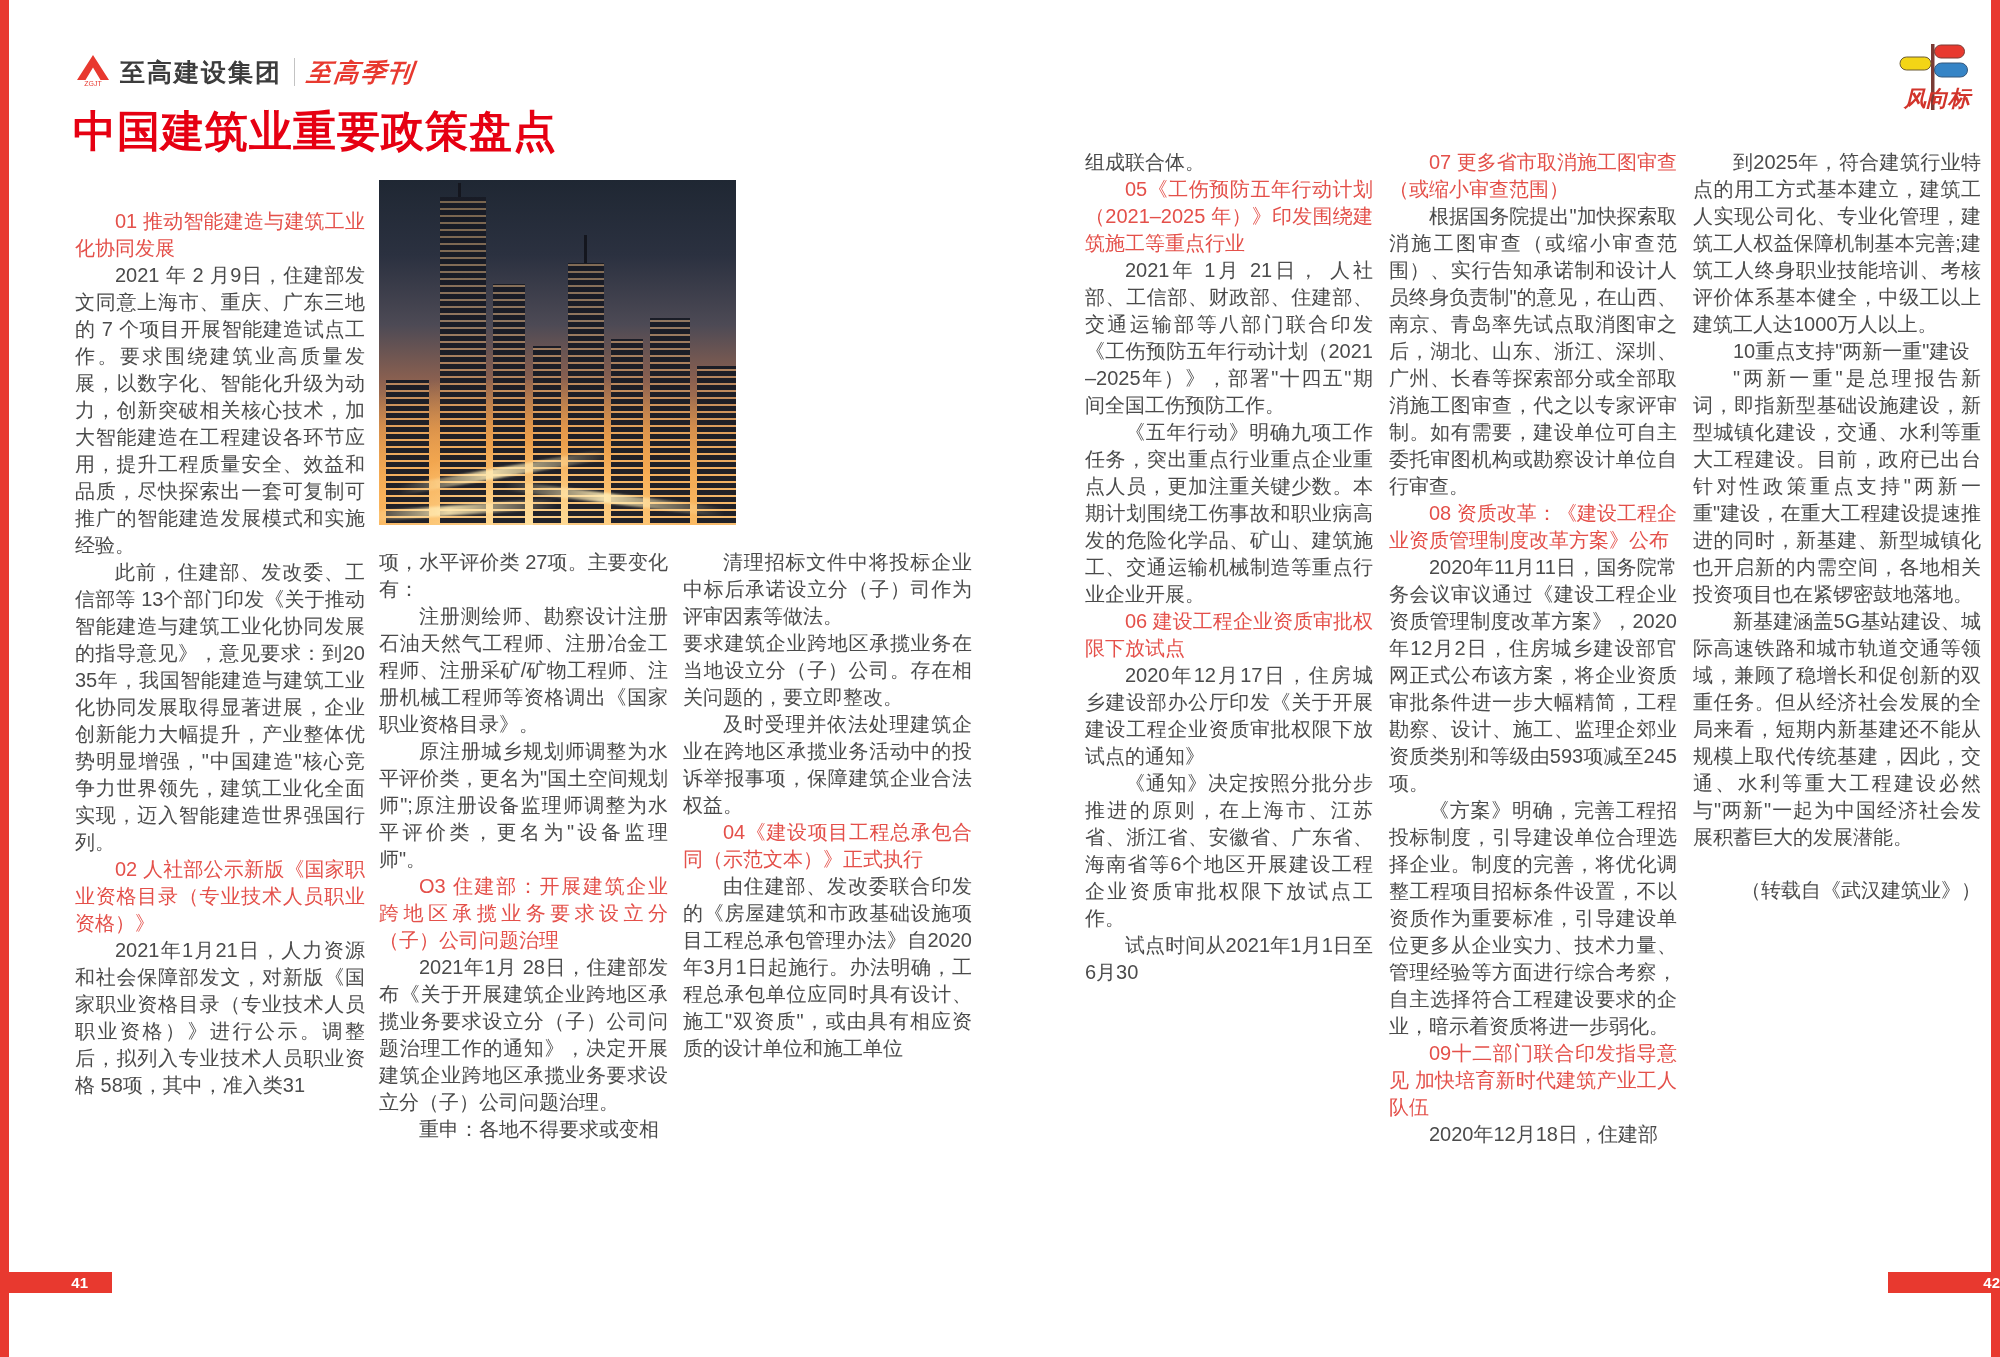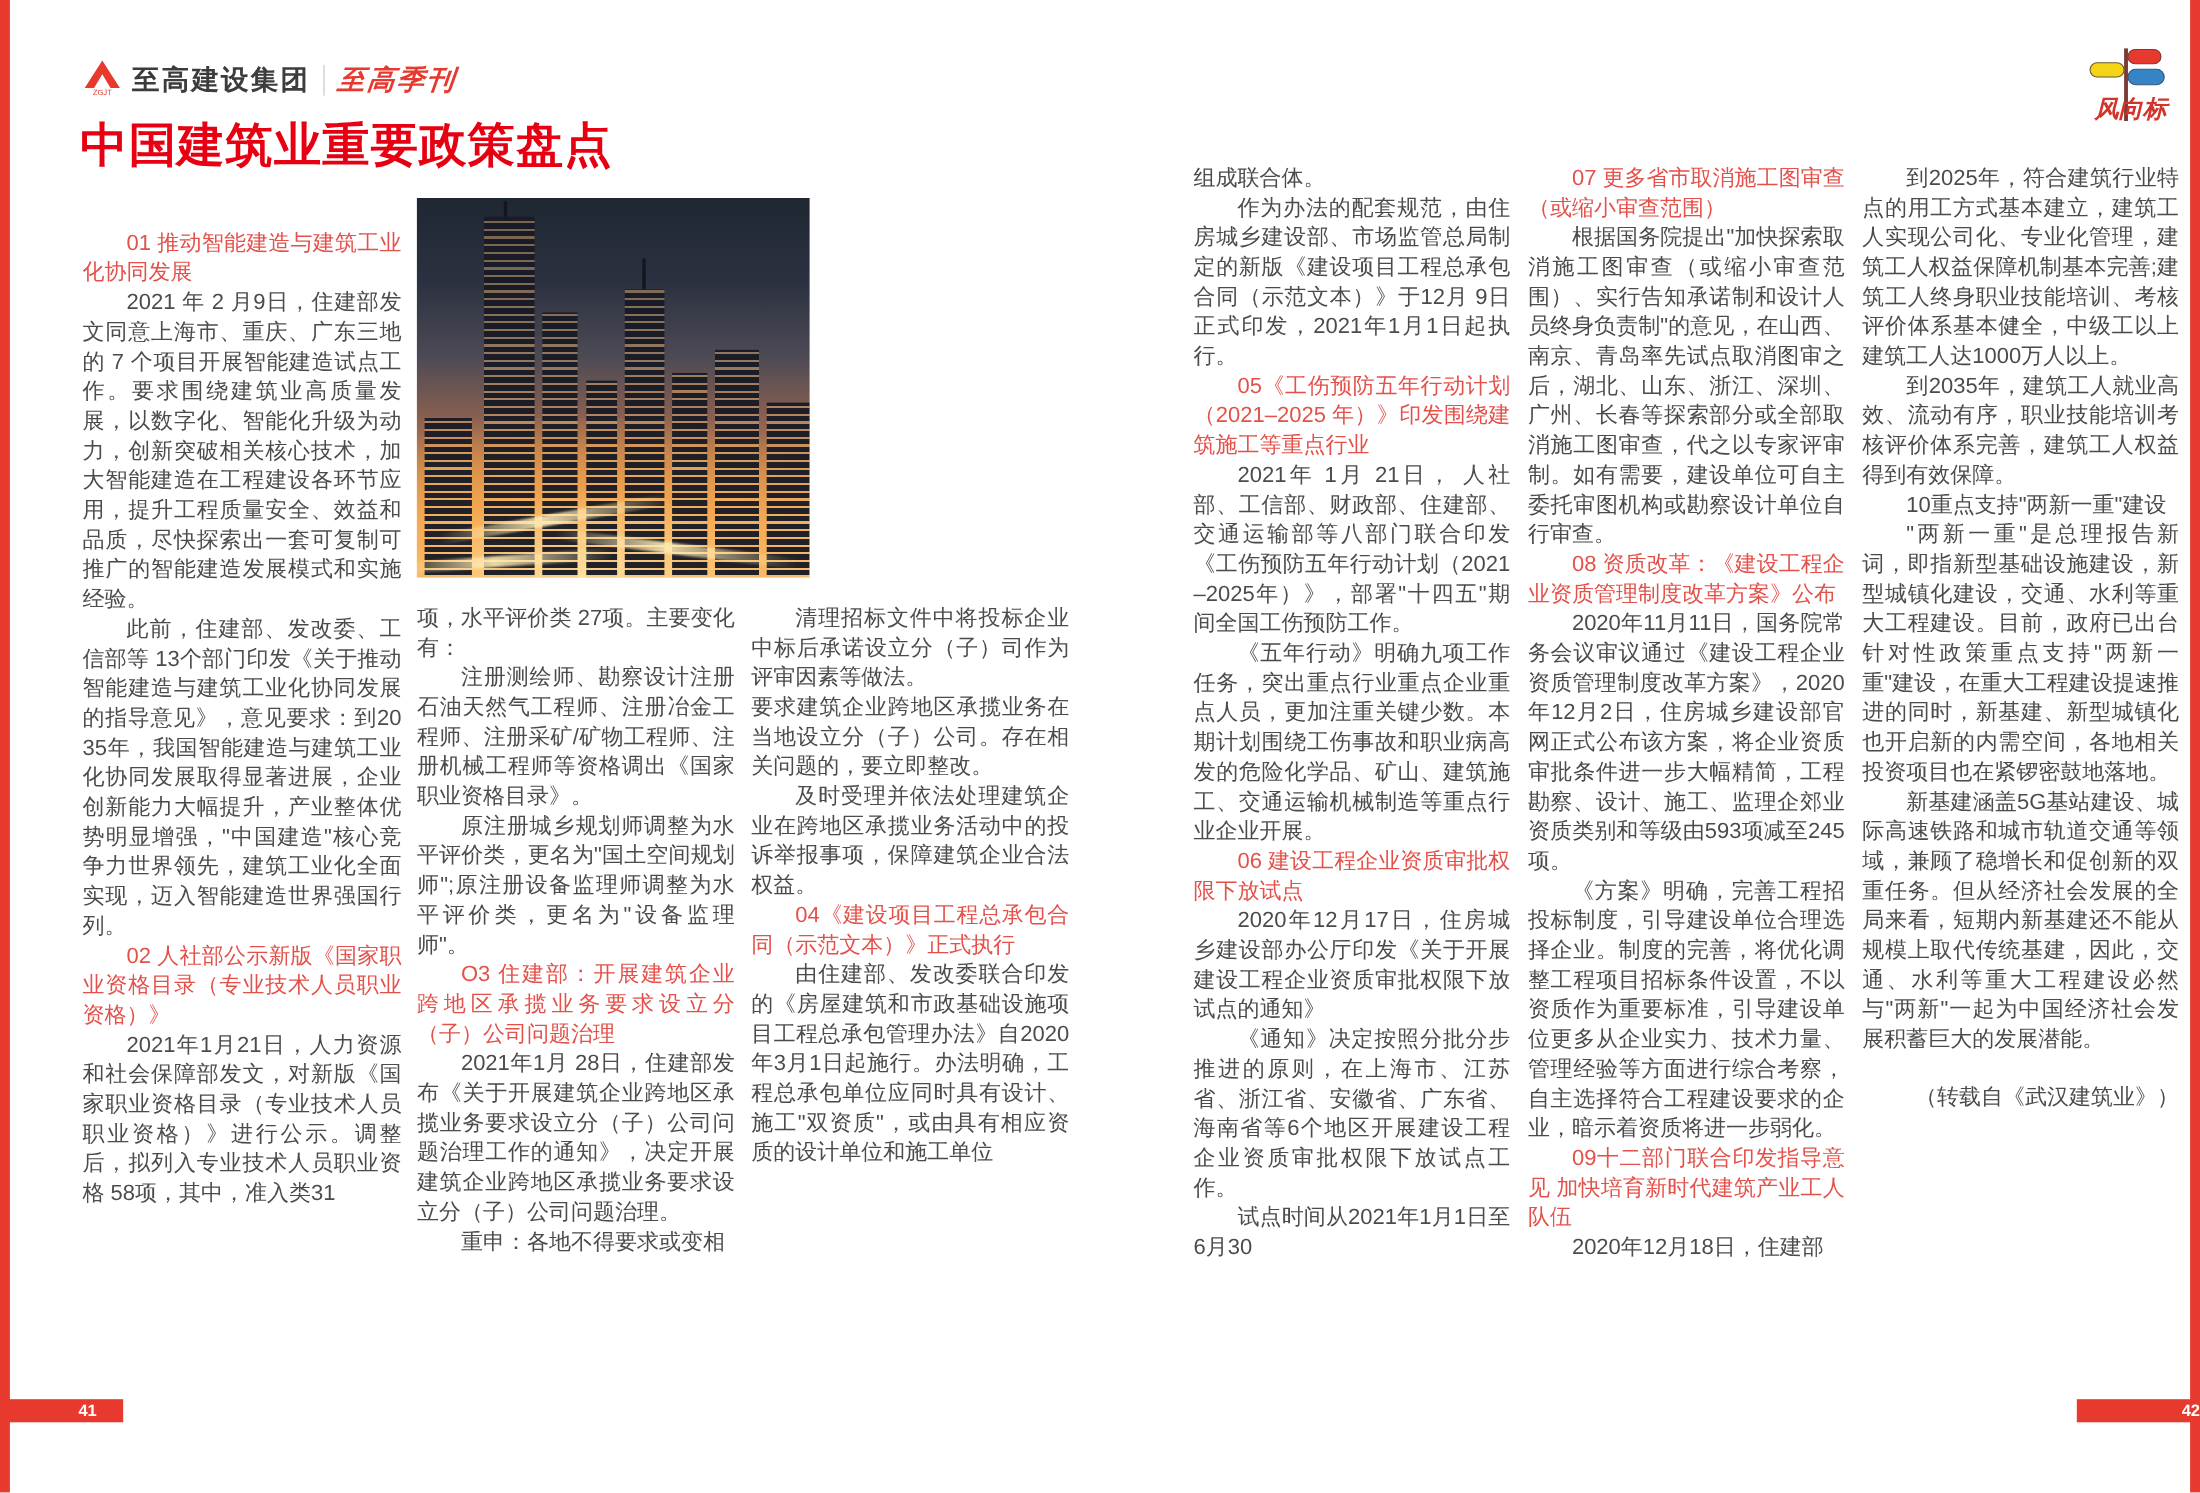--- a/index.html
+++ b/index.html
@@ -133,41 +133,39 @@
     </div>
   <div class="column" style="left:683px; top:549px; width:289px;">
       <p class="para">清理招标文件中将投标企业中标后承诺设立分（子）司作为评审因素等做法。</p>
       <p class="para no-indent">要求建筑企业跨地区承揽业务在当地设立分（子）公司。存在相关问题的，要立即整改。</p>
       <p class="para">及时受理并依法处理建筑企业在跨地区承揽业务活动中的投诉举报事项，保障建筑企业合法权益。</p>
       <h3 class="heading">04《建设项目工程总承包合同（示范文本）》正式执行</h3>
       <p class="para">由住建部、发改委联合印发的《房屋建筑和市政基础设施项目工程总承包管理办法》自2020年3月1日起施行。办法明确，工程总承包单位应同时具有设计、施工"双资质"，或由具有相应资质的设计单位和施工单位</p>
     </div>
   <div class="column" style="left:1085px; top:149px; width:288px;">
       <p class="para no-indent">组成联合体。</p>
-      <p class="para">作为办法的配套规范，由住房城乡建设部、市场监管总局制定的新版《建设项目工程总承包合同（示范文本）》于12月 9日正式印发，2021年1月1日起执行。</p>
       <h3 class="heading">05《工伤预防五年行动计划（2021–2025 年）》印发围绕建筑施工等重点行业</h3>
       <p class="para">2021年 1月 21日， 人社部、工信部、财政部、住建部、交通运输部等八部门联合印发《工伤预防五年行动计划（2021–2025年）》，部署"十四五"期间全国工伤预防工作。</p>
       <p class="para">《五年行动》明确九项工作任务，突出重点行业重点企业重点人员，更加注重关键少数。本期计划围绕工伤事故和职业病高发的危险化学品、矿山、建筑施工、交通运输机械制造等重点行业企业开展。</p>
       <h3 class="heading">06 建设工程企业资质审批权限下放试点</h3>
       <p class="para">2020年12月17日，住房城乡建设部办公厅印发《关于开展建设工程企业资质审批权限下放试点的通知》</p>
       <p class="para">《通知》决定按照分批分步推进的原则，在上海市、江苏省、浙江省、安徽省、广东省、海南省等6个地区开展建设工程企业资质审批权限下放试点工作。</p>
       <p class="para">试点时间从2021年1月1日至6月30</p>
     </div>
   <div class="column" style="left:1389px; top:149px; width:288px;">
       <h3 class="heading">07 更多省市取消施工图审查（或缩小审查范围）</h3>
       <p class="para">根据国务院提出"加快探索取消施工图审查（或缩小审查范围）、实行告知承诺制和设计人员终身负责制"的意见，在山西、南京、青岛率先试点取消图审之后，湖北、山东、浙江、深圳、广州、长春等探索部分或全部取消施工图审查，代之以专家评审制。如有需要，建设单位可自主委托审图机构或勘察设计单位自行审查。</p>
       <h3 class="heading">08 资质改革：《建设工程企业资质管理制度改革方案》公布</h3>
       <p class="para">2020年11月11日，国务院常务会议审议通过《建设工程企业资质管理制度改革方案》，2020年12月2日，住房城乡建设部官网正式公布该方案，将企业资质审批条件进一步大幅精简，工程勘察、设计、施工、监理企郊业资质类别和等级由593项减至245项。</p>
       <p class="para">《方案》明确，完善工程招投标制度，引导建设单位合理选择企业。制度的完善，将优化调整工程项目招标条件设置，不以资质作为重要标准，引导建设单位更多从企业实力、技术力量、管理经验等方面进行综合考察，自主选择符合工程建设要求的企业，暗示着资质将进一步弱化。</p>
       <h3 class="heading">09十二部门联合印发指导意见 加快培育新时代建筑产业工人队伍</h3>
       <p class="para">2020年12月18日，住建部</p>
     </div>
   <div class="column" style="left:1693px; top:149px; width:288px;">
       <p class="para">到2025年，符合建筑行业特点的用工方式基本建立，建筑工人实现公司化、专业化管理，建筑工人权益保障机制基本完善;建筑工人终身职业技能培训、考核评价体系基本健全，中级工以上建筑工人达1000万人以上。</p>
-      <p class="para">到2035年，建筑工人就业高效、流动有序，职业技能培训考核评价体系完善，建筑工人权益得到有效保障。</p>
       <p class="para">10重点支持"两新一重"建设</p>
       <p class="para">"两新一重"是总理报告新词，即指新型基础设施建设，新型城镇化建设，交通、水利等重大工程建设。目前，政府已出台针对性政策重点支持"两新一重"建设，在重大工程建设提速推进的同时，新基建、新型城镇化也开启新的内需空间，各地相关投资项目也在紧锣密鼓地落地。</p>
       <p class="para">新基建涵盖5G基站建设、城际高速铁路和城市轨道交通等领域，兼顾了稳增长和促创新的双重任务。但从经济社会发展的全局来看，短期内新基建还不能从规模上取代传统基建，因此，交通、水利等重大工程建设必然与"两新"一起为中国经济社会发展积蓄巨大的发展潜能。</p>
       <p class="para credit">（转载自《武汉建筑业》）</p>
     </div>
 
   <div class="pageno pageno-left">41</div>
   <div class="pageno pageno-right">42</div>
 </div>
 

